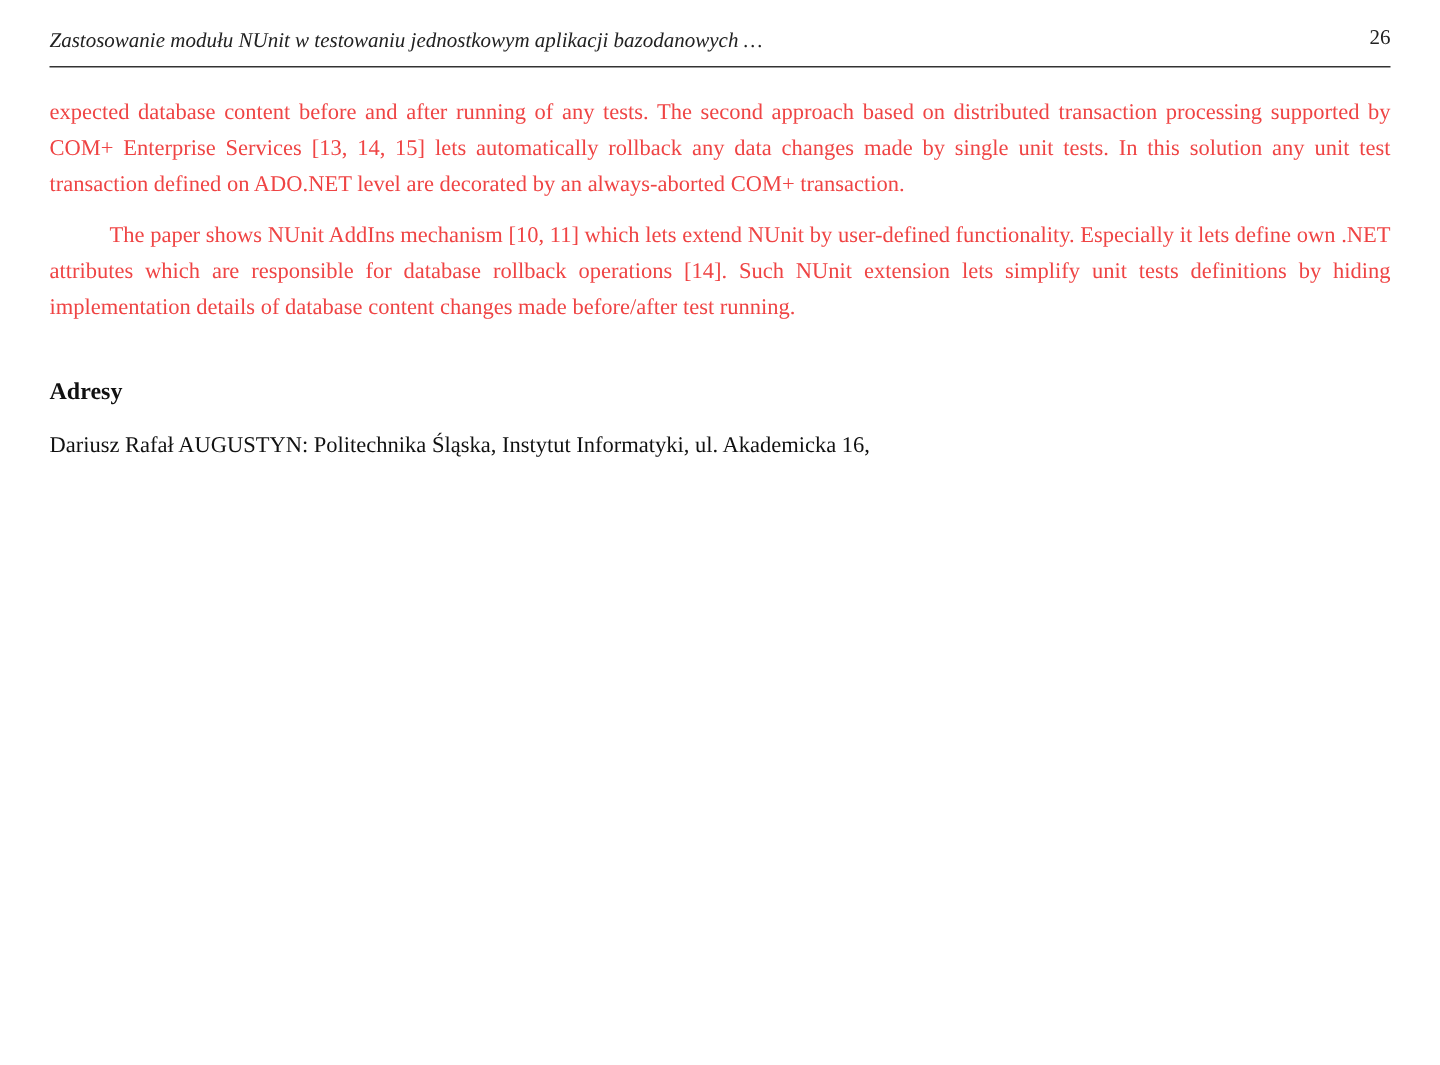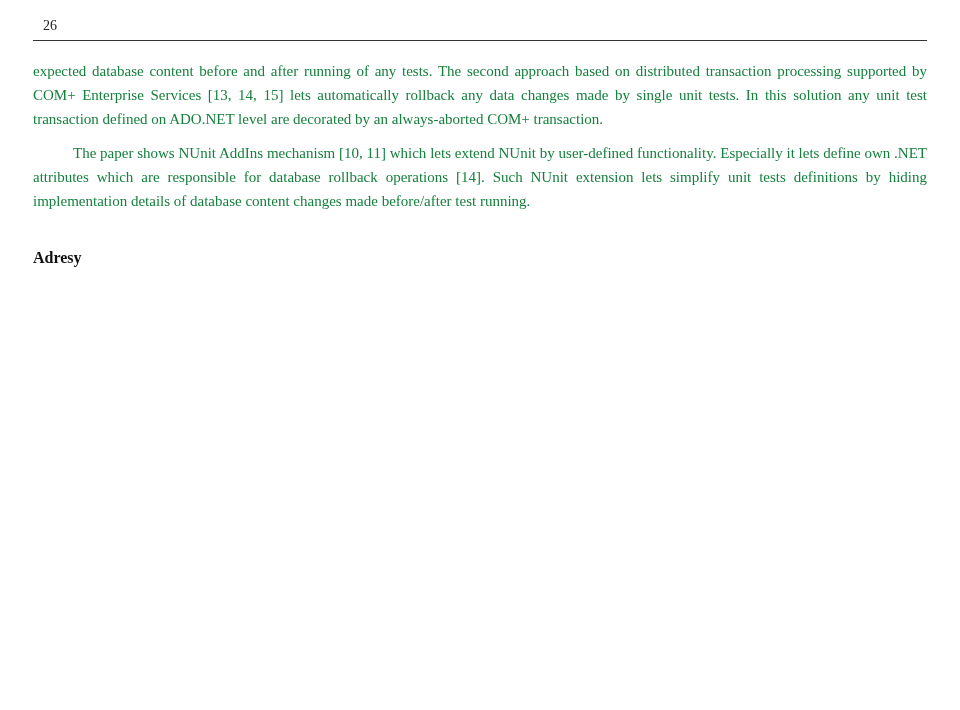--- a/index.html
+++ b/index.html
@@ -39,21 +39,21 @@
       font-size: 14px;
       color: #222;
       white-space: nowrap;
       margin-left: 10px;
     }
 
     .body-text {
       font-size: 15px;
       line-height: 1.6;
       text-align: justify;
-      color: #15803d;
+      color: #ef4444;
     }
 
     .body-text p {
       margin-bottom: 10px;
       text-indent: 0;
     }
 
     .body-text p.indent {
       text-indent: 40px;
     }
@@ -69,33 +69,34 @@
     .address-block {
       font-size: 15px;
       line-height: 1.6;
       color: #111;
     }
   </style>
 </head>
 <body>
 
 <div class="header-line">
+  <span class="header-title">Zastosowanie modułu NUnit w testowaniu jednostkowym aplikacji bazodanowych …</span>
   <span class="header-page">26</span>
 </div>
 
 <div class="body-text">
 
   <p>expected database content before and after running of any tests. The second approach based on distributed transaction processing supported by COM+ Enterprise Services [13, 14, 15] lets automatically rollback any data changes made by single unit tests. In this solution any unit test transaction defined on ADO.NET level are decorated by an always-aborted COM+ transaction.</p>
 
   <p class="indent">The paper shows NUnit AddIns mechanism [10, 11] which lets extend NUnit  by user-defined functionality. Especially it lets define own .NET attributes which are responsible for database rollback operations [14]. Such NUnit extension lets simplify unit tests definitions by hiding implementation details of database content changes made before/after test running.</p>
 
 </div>
 
 <div class="section-heading">Adresy</div>
 
 <div class="address-block">
 
   <div>
-    <br>
+    <span>Dariusz Rafał AUGUSTYN: Politechnika Śląska, Instytut Informatyki, ul. Akademicka 16,</span><br>
   </div>
 
 
 </div>
 
 </body></html>

